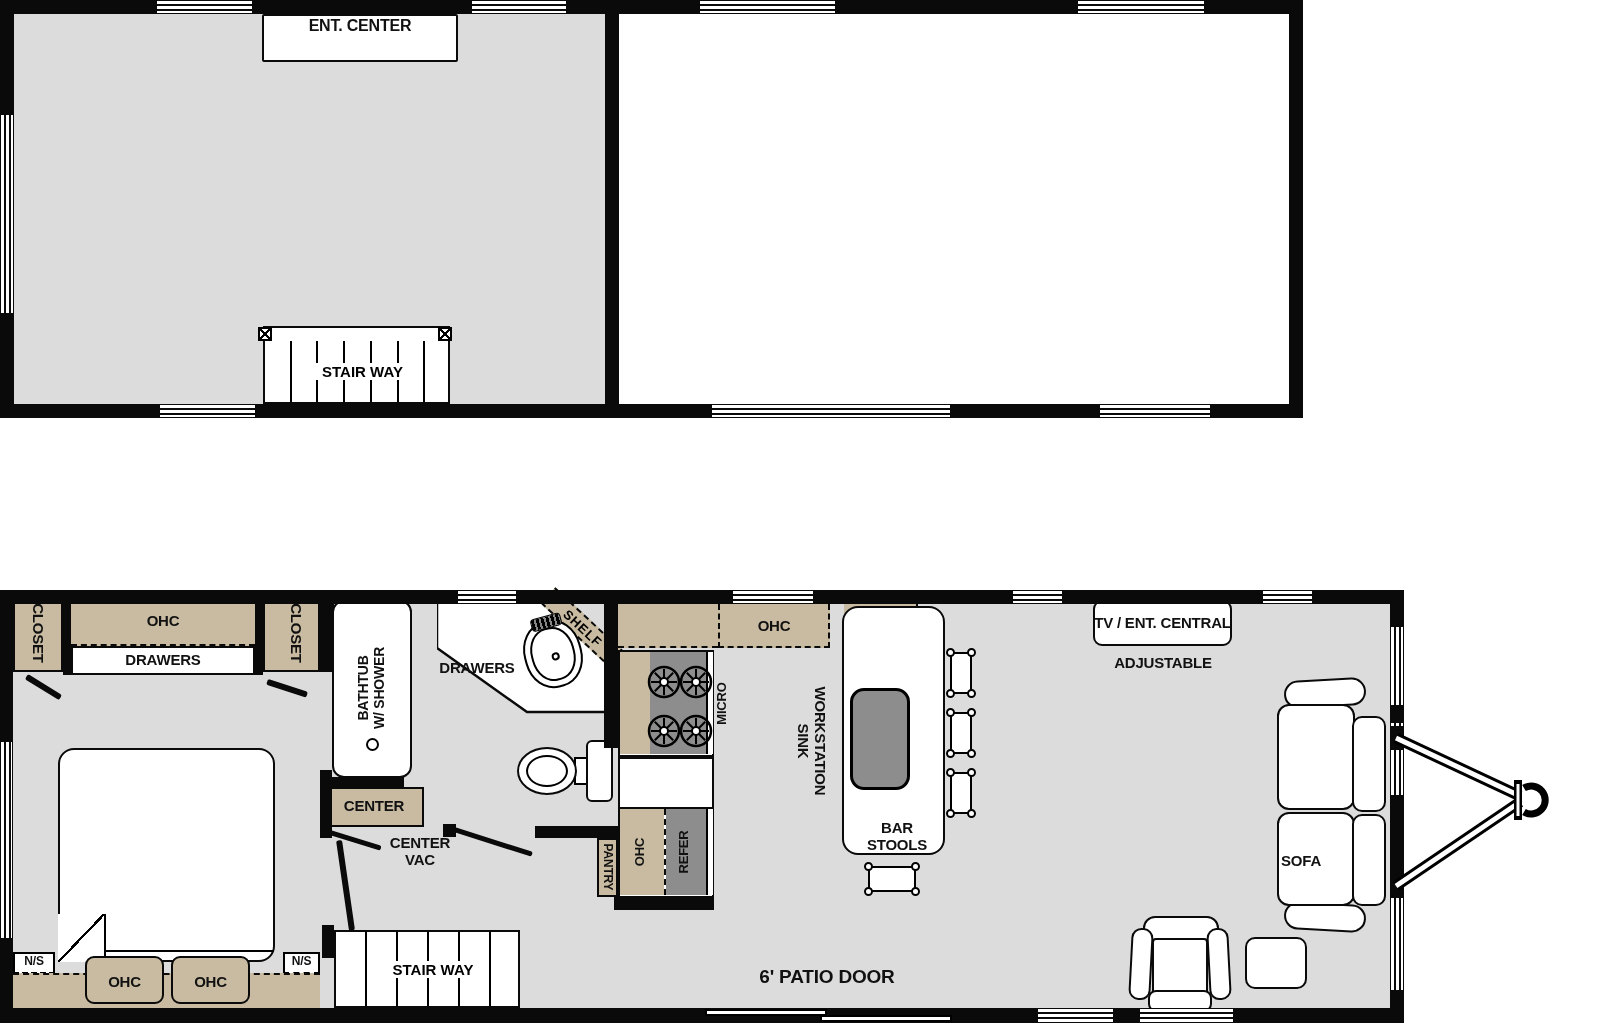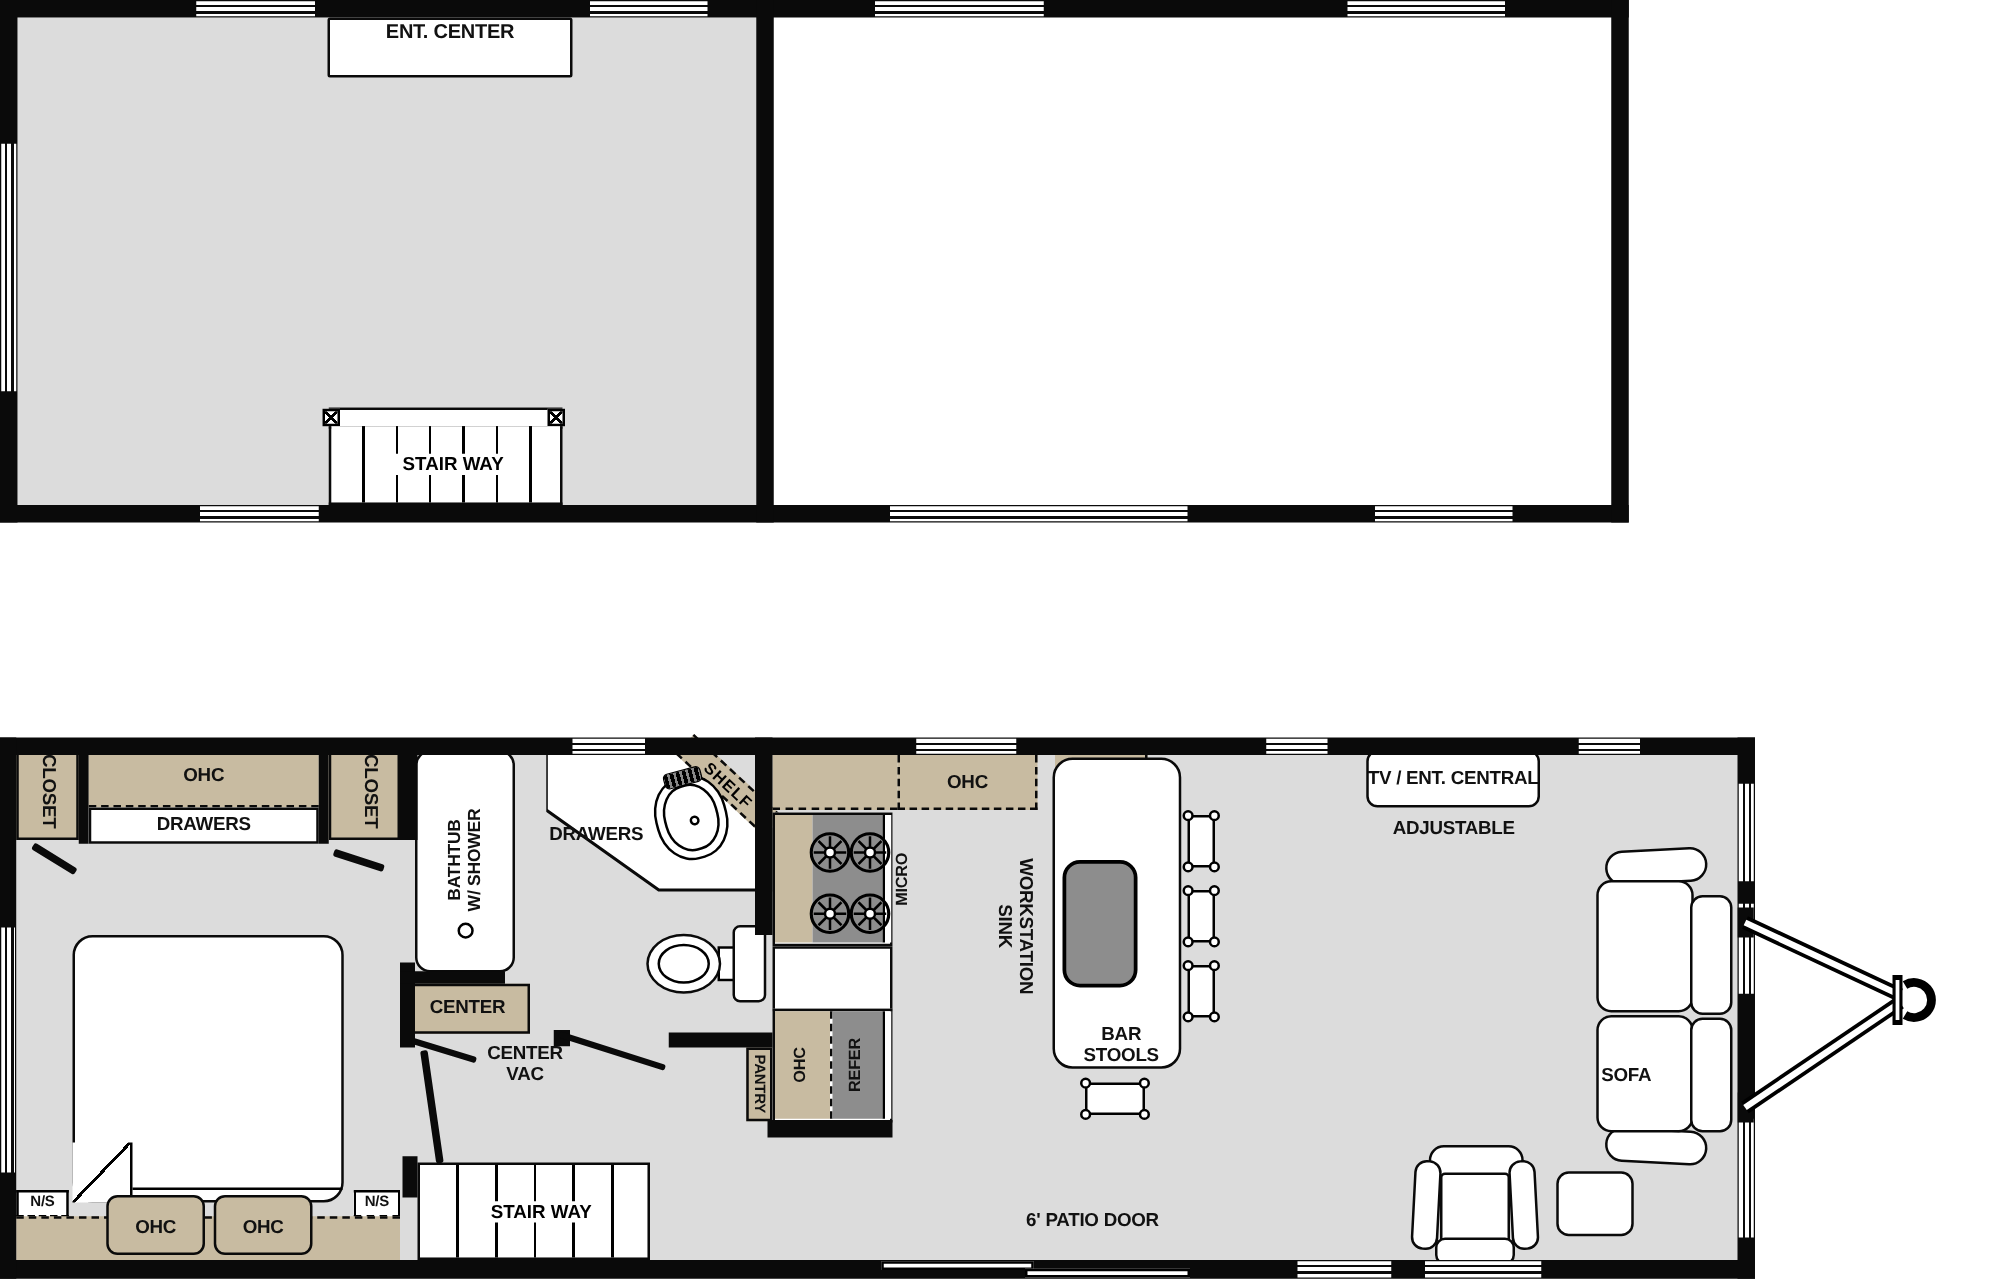--- a/index.html
+++ b/index.html
@@ -329,17 +329,17 @@
 
     <div class="lbl" style="left:1093px;top:600px;width:139px;height:46px;font-size:15px">
         <span>TV / ENT. CENTRAL</span>
       </div>
     <div class="lbl" style="left:1098px;top:655px;width:130px;height:16px;font-size:15px">
         <span>ADJUSTABLE</span>
       </div>
     <div class="lbl" style="left:1275px;top:853px;width:52px;height:16px;font-size:15px">
         <span>SOFA</span>
       </div>
-    <div class="lbl" style="left:804px;top:969px;width:140px;height:16px;font-size:15px">
+    <div class="lbl" style="left:757px;top:969px;width:140px;height:16px;font-size:19px">
         <span>6' PATIO DOOR</span>
       </div>
   </section>
 </div>
 
 </body></html>

